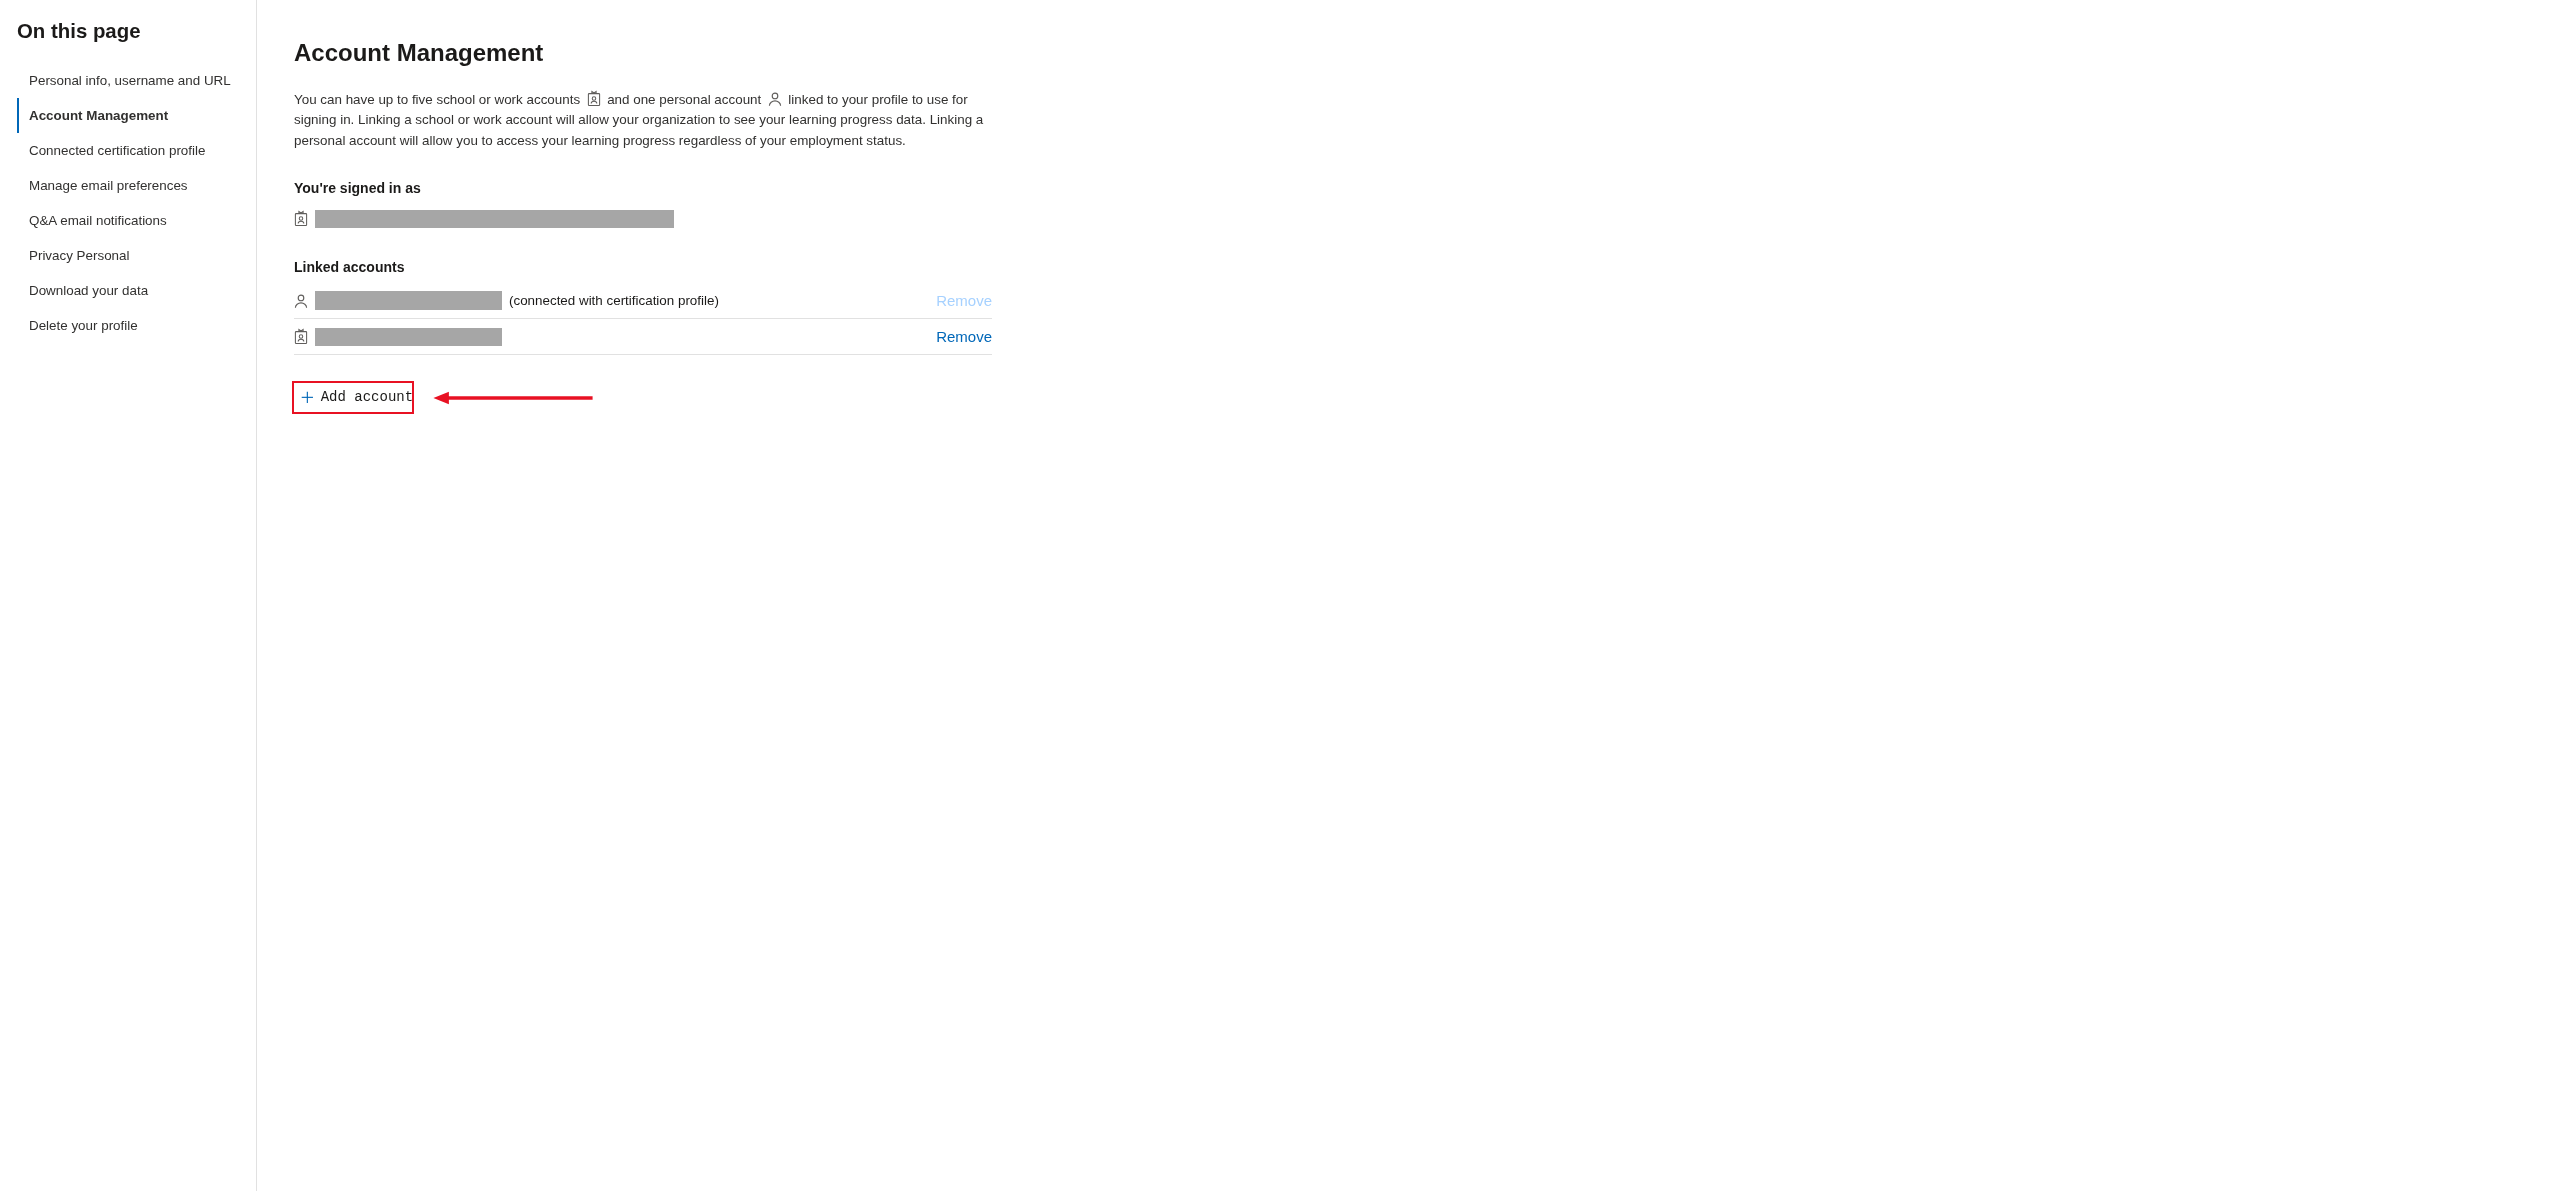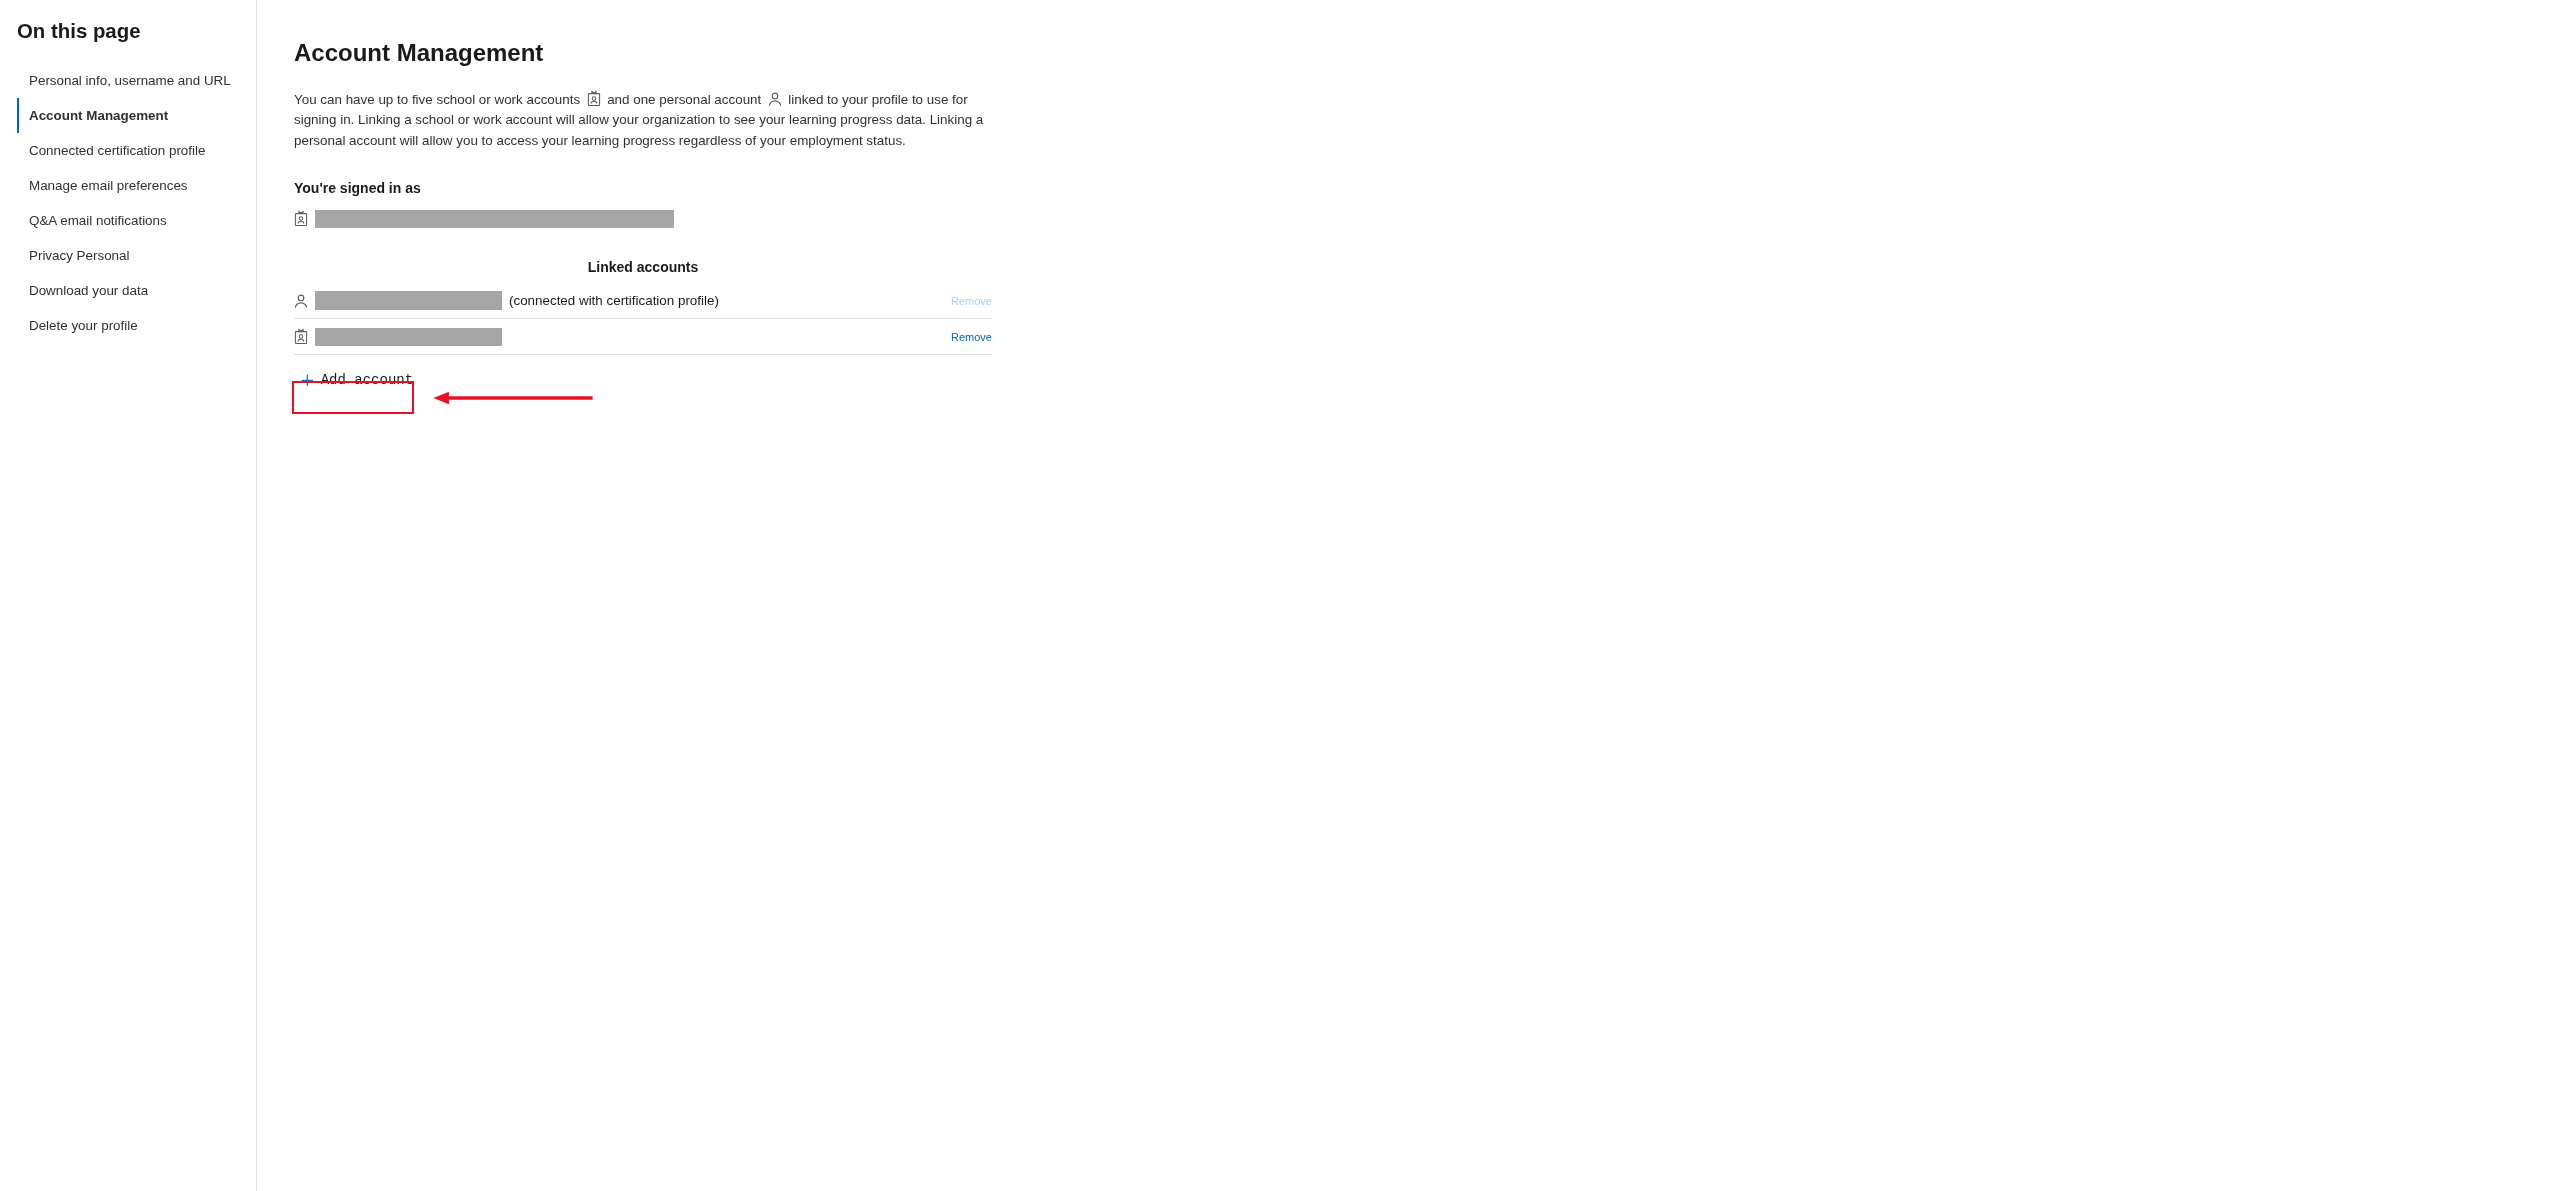--- a/index.html
+++ b/index.html
@@ -78,32 +78,32 @@
     .redacted.w-md { width: 187px; }
     .account-note {
       font-size: 13.4px;
       font-weight: 400;
     }
     .spacer {
       flex: 1;
     }
     .remove-link {
       color: #0067b8;
-      font-size: 11px;
+      font-size: 15px;
       cursor: pointer;
       text-decoration: none;
     }
     .remove-link.disabled {
       color: #a6d1ff;
     }
     .signed-in-block {
       margin-bottom: 25px;
     }
     .linked-block {
-      text-align: center;
+      margin-bottom: 17px;
     }
     .linked-rows > .account-row:first-child { border-top: none; }
     .linked-rows .account-row { padding: 8.4px 0; border-bottom: 0.7px solid #e1e1e1; }
     .add-account-btn {
       display: inline-flex;
       align-items: center;
       gap: 7px;
       background: none;
       border: none;
       font-size: 14px;

